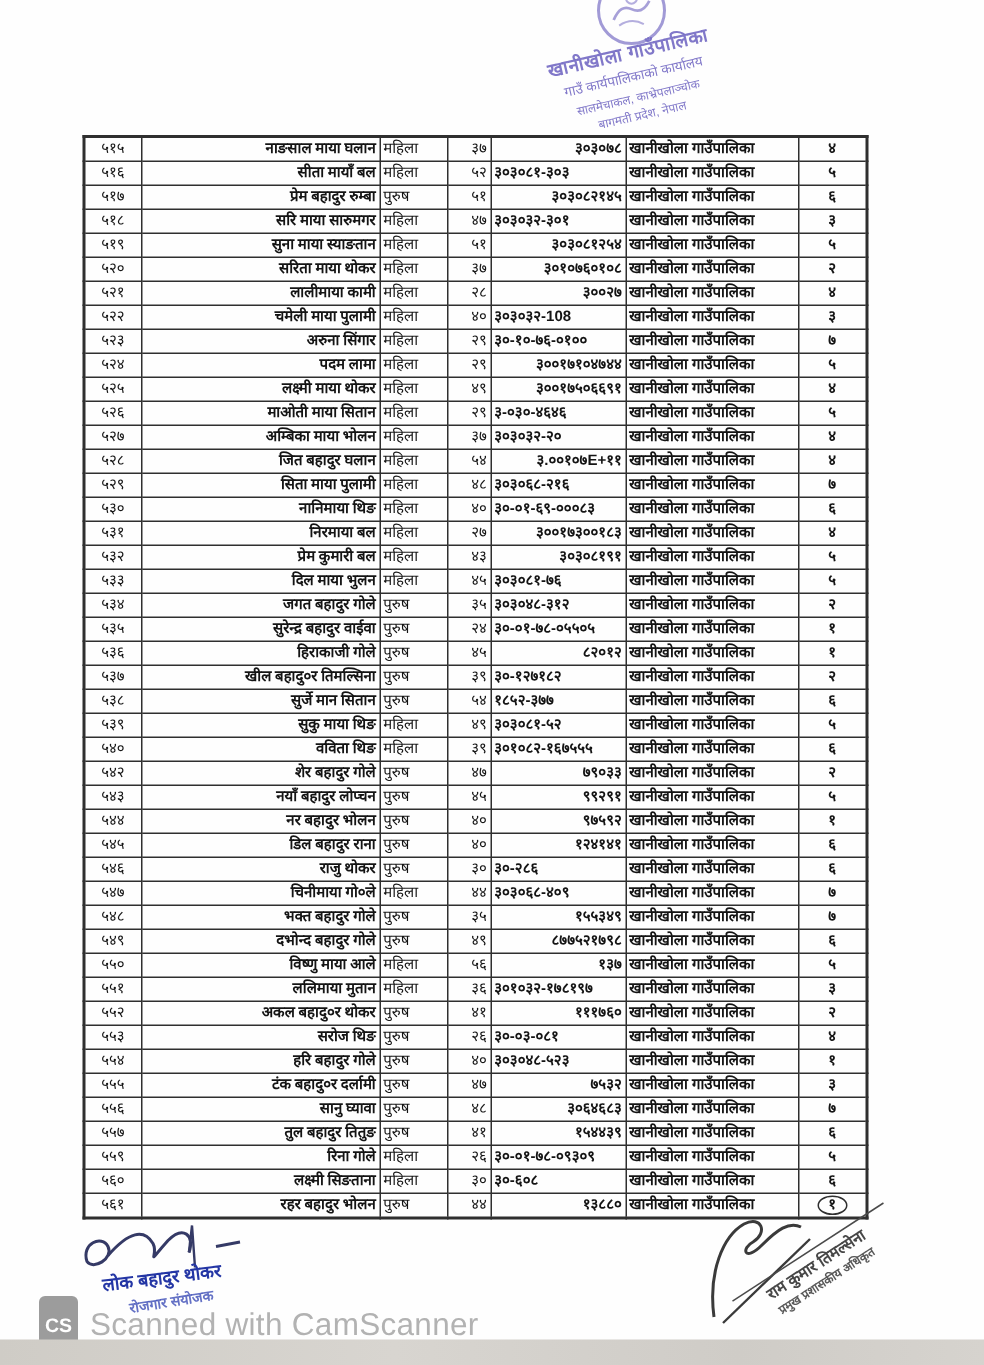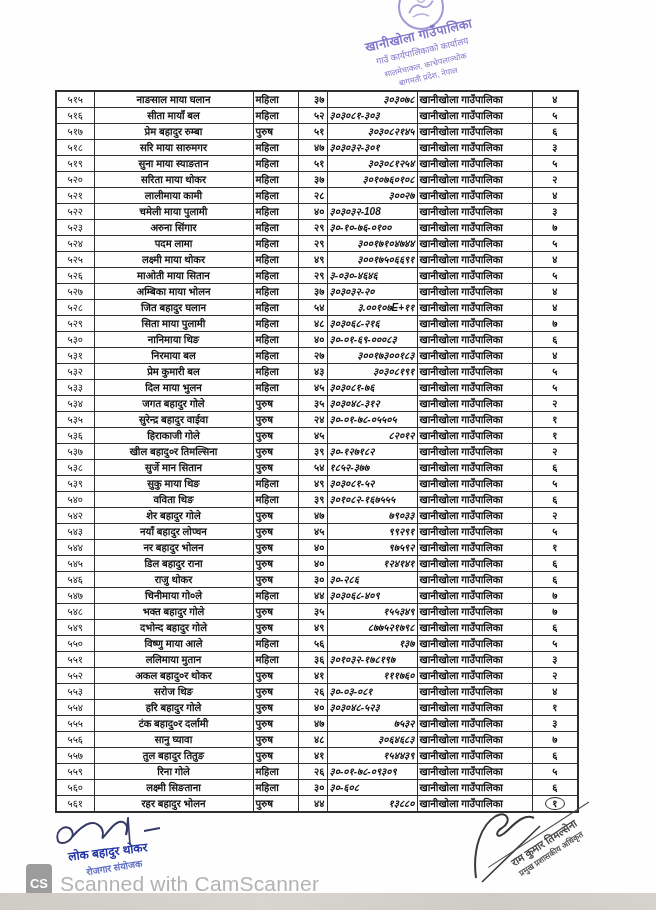--- a/index.html
+++ b/index.html
@@ -18,24 +18,24 @@
   .stamp-line3 { font-size:8px; margin-top:2px; }
   .stamp-line4 { font-size:8px; margin-top:1px; }
 
   
   table.records { position:absolute; left:55px; top:90px; width:522px;
     border-collapse:collapse; table-layout:fixed; }
   table.records td { border:1px solid #2f2f2f; height:16px; font-size:10px;
     color:#141414; padding:0 2px; white-space:nowrap; overflow:hidden; line-height:15px; }
   table.records { border:2px solid #2f2f2f; }
   td.c-sn   { text-align:center; padding:0 1px;margin-left:36px; }
-  td.c-name { text-align:center; font-weight:bold; }
-  td.c-gender { text-align:left; font-weight:bold; }
-  td.c-age  { text-align:right; font-weight:bold;margin-top:13px; }
-  td.c-id   { font-weight:bold;font-style:italic; }
+  td.c-name { text-align:right; font-weight:bold;font-family:Liberation Serif, serif; }
+  td.c-gender { text-align:left; font-weight:normal; }
+  td.c-age  { text-align:right; font-weight:normal;margin-top:13px; }
+  td.c-id   { font-weight:bold; }
   td.c-id.ar { text-align:right; }
   td.c-id.al { text-align:left;margin-top:13px; }
   td.c-muni { text-align:left; font-weight:bold; font-size:9.5px; }
   td.c-ward { text-align:center; font-weight:bold; }
   .circled { display:inline-block; border:1.5px solid #2f2f2f; border-radius:50%;
     min-width:20px; height:13px; line-height:12px; }
 
   
   .sig-left-scribble { position:absolute; left:52px; top:815px; }
   .sig-left-name { position:absolute; left:68px; top:843px; color:#2436a5; font-weight:bold;

